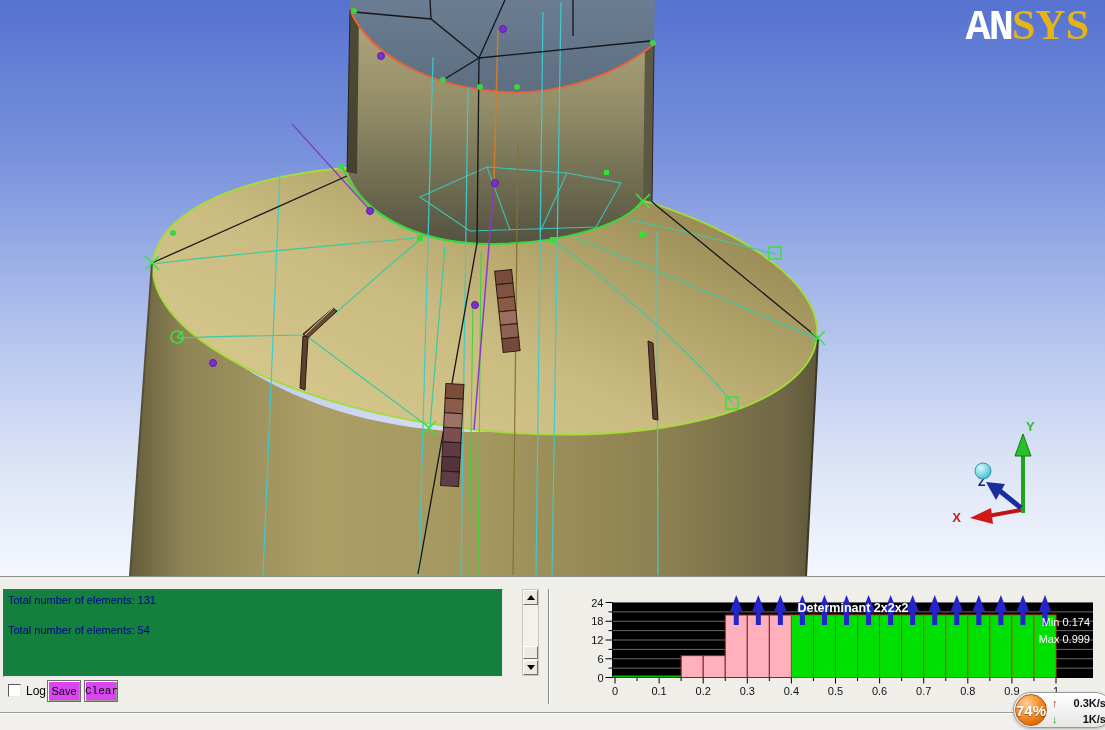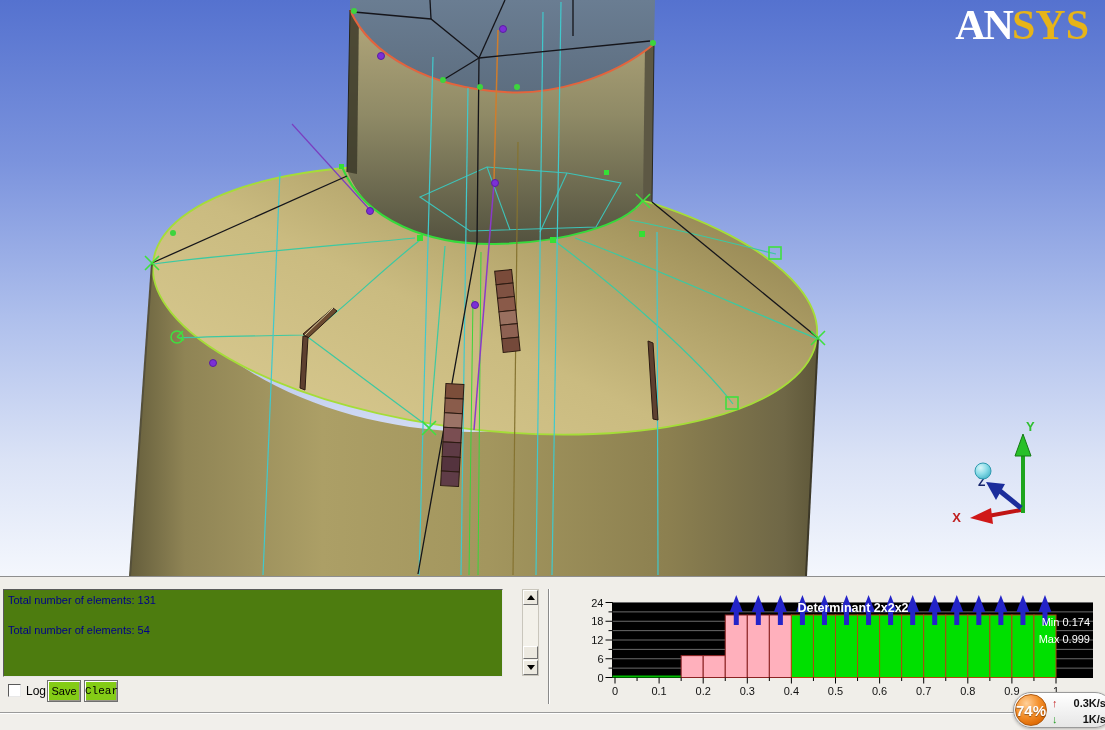--- a/index.html
+++ b/index.html
@@ -7,28 +7,28 @@
     font-family:"Liberation Sans", sans-serif; background:#efede8; }
   .screen { position:relative; width:1105px; height:730px; }
 
   
   .viewport { position:absolute; left:0; top:0; width:1105px; height:576px;
     background:linear-gradient(180deg,#5572cf 0%,#7b93dd 28%,#aebfec 55%,#dbe3f6 80%,#f4f7fd 100%);
     overflow:hidden; }
   .vp-svg { position:absolute; left:0; top:0; }
   .logo { position:absolute; top:4px; right:16px; font-size:42px; font-weight:bold;
     letter-spacing:0; line-height:1; user-select:none; }
-  .logo-an { color:#ffffff; font-family:Liberation Serif, serif; letter-spacing:-2px; }
+  .logo-an { color:#ffffff; font-family:Liberation Mono, monospace; letter-spacing:-2px; }
   .logo-sys { color:#e7b418; font-family:"Liberation Serif",serif;margin-top:8px; }
 
   
   .bottom-panel { position:absolute; left:0; top:576px; width:1105px; height:154px;
     background:#f0eee9; border-top:1px solid #8e8e8e; }
   .msg-box { position:absolute; left:3px; top:12px; width:500px; height:88px;
-    background:#4d7c0f; border:1px solid; border-color:#5a5a5a #e8e8e8 #e8e8e8 #5a5a5a;
+    background:#15803d; border:1px solid; border-color:#5a5a5a #e8e8e8 #e8e8e8 #5a5a5a;
     padding:3px 4px; overflow:hidden; }
   .msg-line { white-space:pre; font-size:11px; line-height:15px; min-height:15px; color:#00008B; }
 
   .vscroll { position:absolute; left:522px; top:12px; width:17px; height:87px;
     background:#f3f1ea; border:1px solid #c9c6bc; }
   .sb-btn { position:absolute; left:0; width:15px; height:15px; background:#ece9e0;
     border:1px solid; border-color:#ffffff #6f6f6f #6f6f6f #ffffff;
     display:flex; align-items:center; justify-content:center; }
   .sb-up { top:0; }
   .sb-down { bottom:0; }
@@ -38,21 +38,21 @@
     border-bottom:5px solid #000; }
   .tri-down { width:0; height:0; border-left:4px solid transparent; border-right:4px solid transparent;
     border-top:5px solid #000; }
 
   .vsep { position:absolute; left:548px; top:12px; width:2px; height:115px;
     border-left:1px solid #8a8a8a; border-right:1px solid #ffffff; }
 
   .chk { position:absolute; left:8px; top:107px; width:13px; height:13px; background:#fff;
     border:1px solid; border-color:#5a5a5a #e8e8e8 #e8e8e8 #5a5a5a; }
   .chk-label { position:absolute; left:26px; top:107px; font-size:12px; color:#000; }
-  .win-btn { position:absolute; top:103px; height:22px; width:34px; background:#84cc16;
+  .win-btn { position:absolute; top:103px; height:22px; width:34px; background:#d946ef;
     border:1px solid #6f6f6f; box-shadow:inset 1px 1px 0 #ffffff, inset -1px -1px 0 #9a978d;
     font-size:11px; color:#000; font-family:"Liberation Sans",sans-serif; cursor:default; }
   .btn-save { left:47px; }
   .btn-clear { left:84px;font-family:Liberation Mono, monospace; }
 
   .hist { position:absolute; left:560px; top:8px; }
   .hist text { font-family:"Liberation Sans",sans-serif; }
 
   .groove { position:absolute; left:0; top:135px; width:1105px; height:2px;
     border-top:1px solid #9a9a9a; border-bottom:1px solid #ffffff; }

